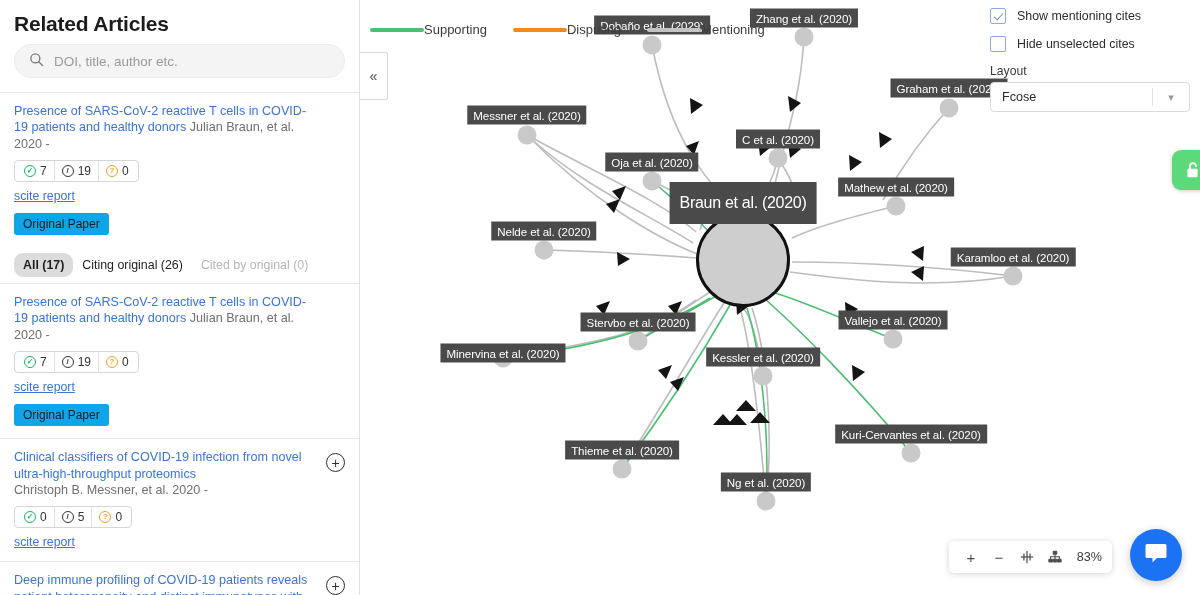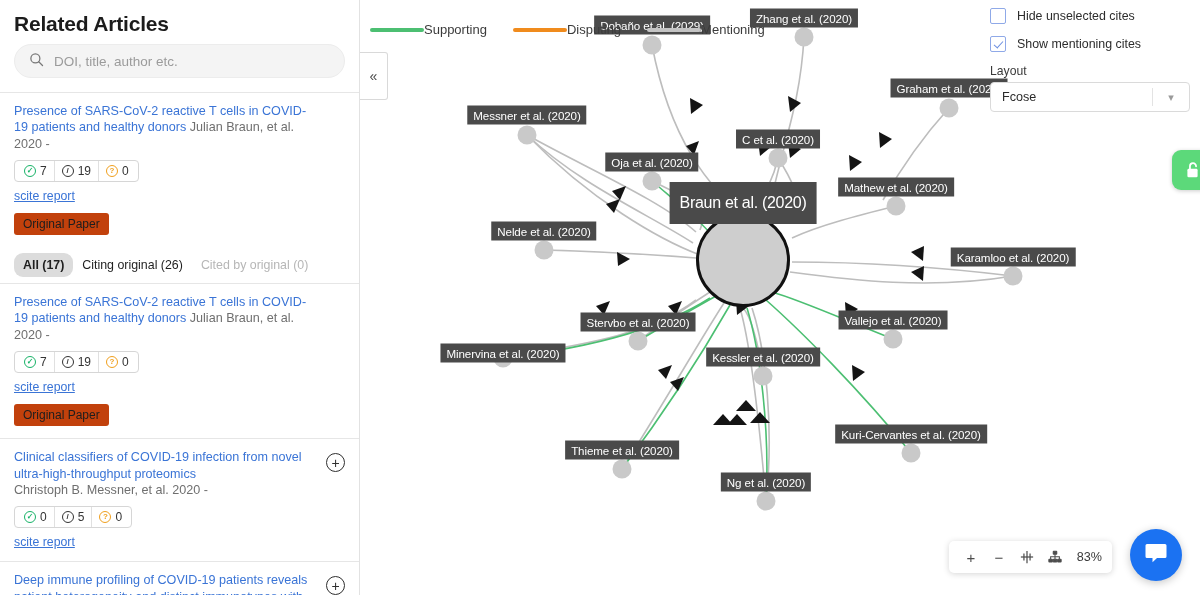--- a/index.html
+++ b/index.html
@@ -73,21 +73,21 @@
   .ic-men { border-color: #333; color: #333; }
   .ic-dis { border-color: #f0a01e; color: #f0a01e; }
 
   .scite-link {
     display: block; margin-top: 7px;
     font-size: 12.3px; color: #3a74d6;
     text-decoration: underline; cursor: pointer;
   }
   .tag {
     display: inline-block; margin-top: 10px;
-    background: #c2410c; color: #1d1d1d;
+    background: #0ea5e9; color: #1d1d1d;
     font-size: 12px; padding: 4px 9px; border-radius: 3px;
   }
   .plus-btn {
     position: absolute; right: 14px; top: 14px;
     width: 19px; height: 19px; border-radius: 50%;
     border: 1.3px solid #2f2f2f; color: #2f2f2f;
     display: flex; align-items: center; justify-content: center;
     font-size: 14px; line-height: 1; cursor: pointer; background: #fff;
   }
 
@@ -312,26 +312,26 @@
         <span class="leg-label">Disputing</span>
       </div>
       <div class="leg-item">
         <span class="leg-line" style="background:#c4c4c4"></span>
         <span class="leg-label">Mentioning</span>
       </div>
     </div>
 
     <div class="panel">
       <div class="chk-row">
+        <span class="chk checked"></span>
+        <span class="chk-label">Show mentioning cites</span>
+      </div>
+      <div class="chk-row">
         <span class="chk"></span>
         <span class="chk-label">Hide unselected cites</span>
-      </div>
-      <div class="chk-row">
-        <span class="chk checked"></span>
-        <span class="chk-label">Show mentioning cites</span>
       </div>
       <div class="layout-label">Layout</div>
       <div class="select">
         <span>Fcose</span>
         <span style="display:flex;align-items:center;">
           <span class="sep"></span>
           <span class="caret">▾</span>
         </span>
       </div>
     </div>

